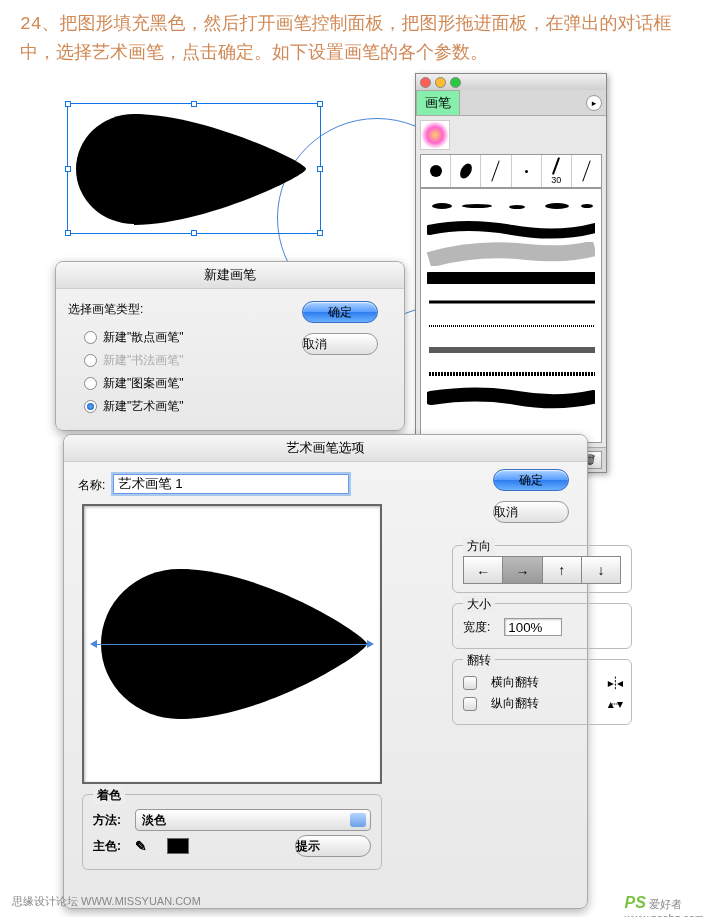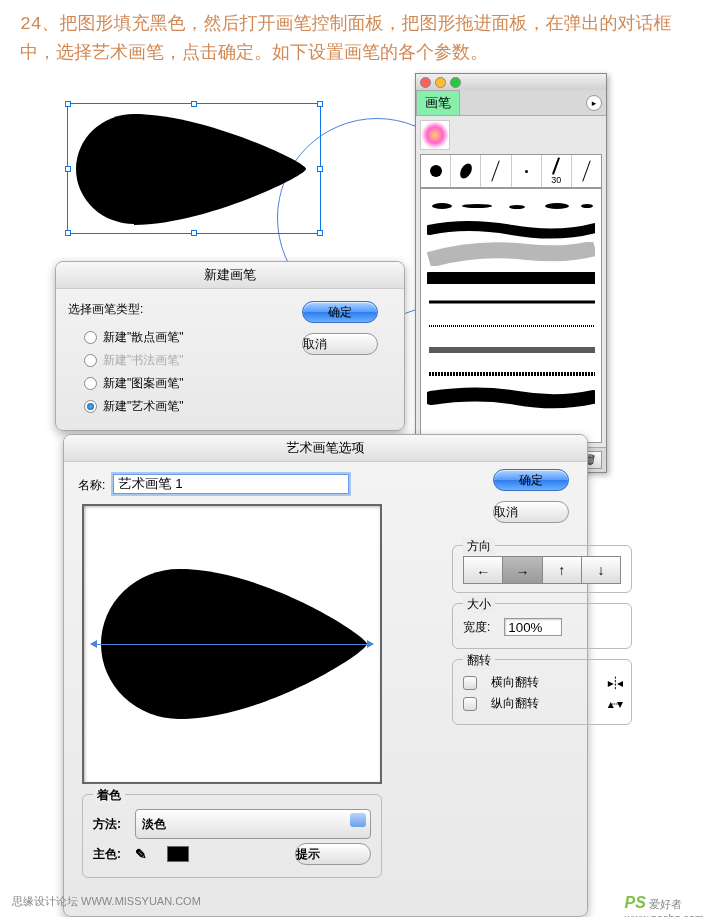--- a/index.html
+++ b/index.html
@@ -60,21 +60,21 @@
 .dir-btns { display: flex; border: 1px solid #888; }
 .dir-btn { flex: 1; height: 26px; border-right: 1px solid #888; background: linear-gradient(#fff,#ddd); display: flex; align-items: center; justify-content: center; font-size: 14px; }
 .dir-btn:last-child { border-right: none; }
 .dir-btn.sel { background: linear-gradient(#bbb,#999); }
 .field-row { display: flex; align-items: center; gap: 14px; margin: 4px 0; }
 .num-input { width: 58px; height: 18px; border: 1px solid #999; background: #fff; padding: 0 3px; box-shadow: inset 1px 1px 2px rgba(0,0,0,0.2); }
 .checkbox { width: 14px; height: 14px; border: 1px solid #888; border-radius: 3px; background: linear-gradient(#fff,#ddd); display: inline-block; }
 .flip-icon { margin-left: auto; font-size: 12px; letter-spacing: -2px; }
 
 .color-group { margin: 10px 4px 12px 4px; width: 300px; font-weight: bold; }
-.select { flex: 1; height: 30px; border: 1px solid #999; border-radius: 4px; background: linear-gradient(#fff,#e0e0e0); display: flex; align-items: center; padding: 0 6px; position: relative; }
+.select { flex: 1; height: 22px; border: 1px solid #999; border-radius: 4px; background: linear-gradient(#fff,#e0e0e0); display: flex; align-items: center; padding: 0 6px; position: relative; }
 .select::after { content: ""; position: absolute; right: 4px; top: 3px; width: 16px; height: 14px; background: linear-gradient(#b8d4ff,#6aa0e8); border-radius: 3px; }
 .color-swatch { width: 22px; height: 16px; border: 1px solid #666; background: #000; }
 .eyedrop { width: 18px; font-size: 14px; }
 
 .footer { position: absolute; left: 0; top: 890px; width: 716px; display: flex; justify-content: space-between; padding: 4px 12px; font-size: 11px; color: #888; }
 .ps-logo { color: #7bc142; font-weight: bold; font-size: 16px; font-style: italic; }
 .ps-txt { color: #888; font-size: 11px; }
 </style>
 </head>
 <body>

